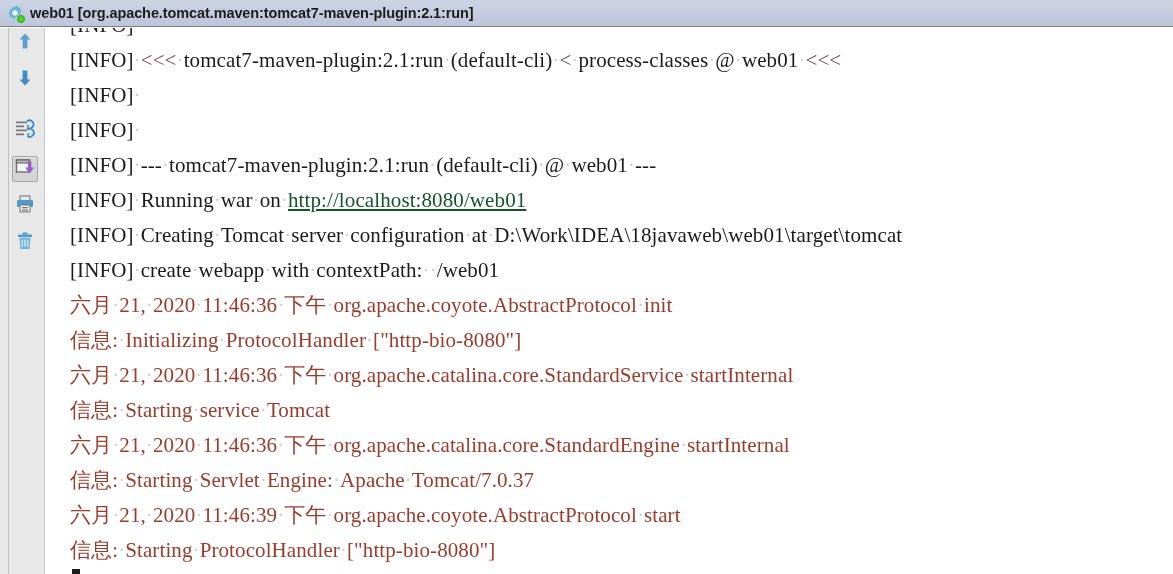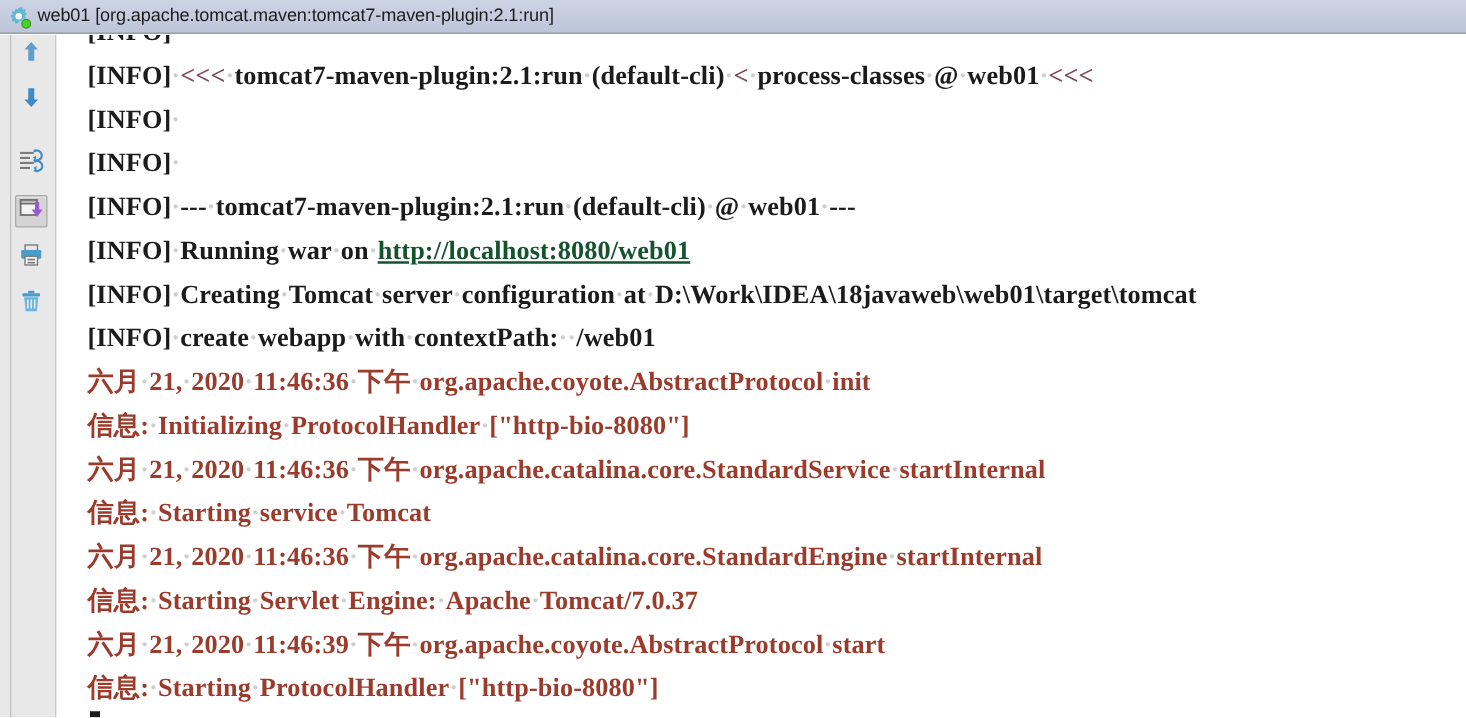--- a/index.html
+++ b/index.html
@@ -45,20 +45,21 @@
     border-radius: 50%;
     background: #4ad22a;
     border: 1px solid #2f9c18;
   }
   .titlebar-text {
     font-family: "Liberation Sans", sans-serif;
     font-size: 14.5px;
     color: #1c1c1c;
     white-space: nowrap;
     letter-spacing: -0.1px;
+    font-weight: bold;
   }
 
   
   .toolbar {
     position: absolute;
     left: 0; top: 28px;
     width: 45px; height: 546px;
     background: #e8e8e8;
     border-right: 1px solid #c8c8c8;
   }
@@ -92,21 +93,20 @@
   .tool-btn[data-name="clear-all-button"]   { top: 202px; }
 
   
   .console {
     position: absolute;
     left: 46px; top: 28px;
     width: 1127px; height: 546px;
     background: #ffffff;
     overflow: hidden;
     padding-left: 24px;
-    font-weight: bold;
   }
   .console-inner {
     position: relative;
     top: -20px;
   }
   .line {
     height: 35px;
     line-height: 35px;
     white-space: pre;
     font-family: "Liberation Serif", "DejaVu Serif", serif;

